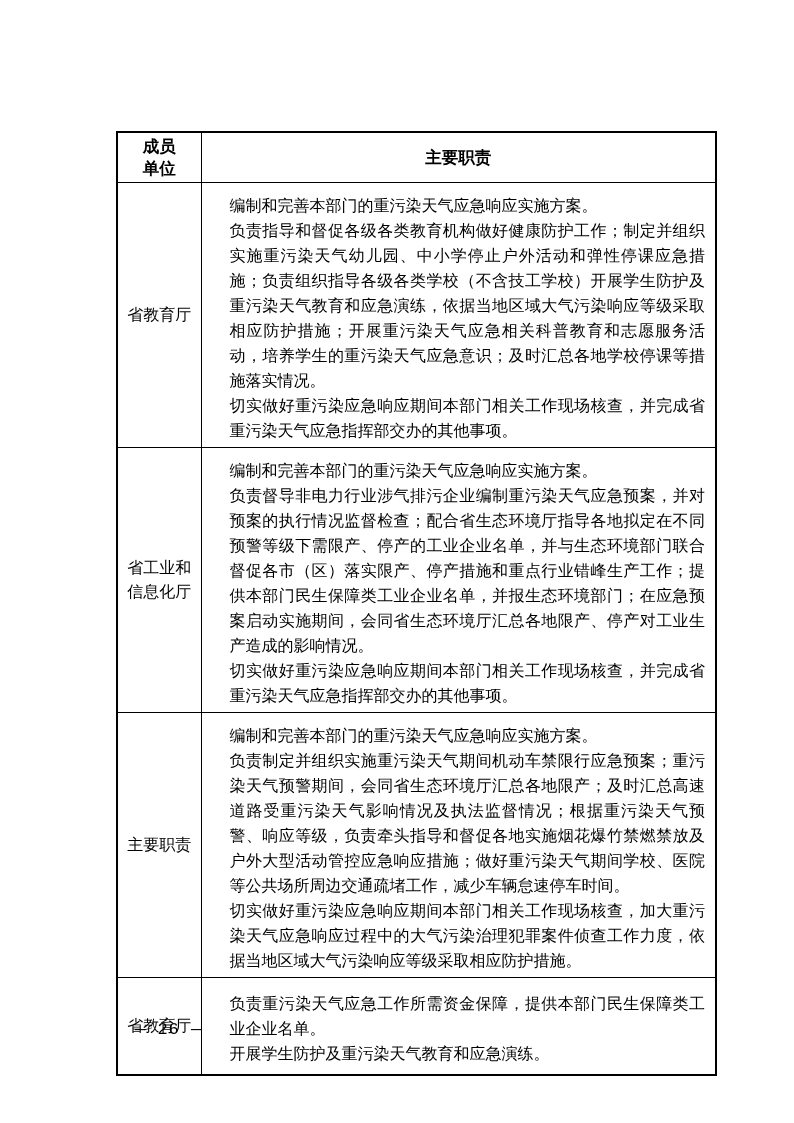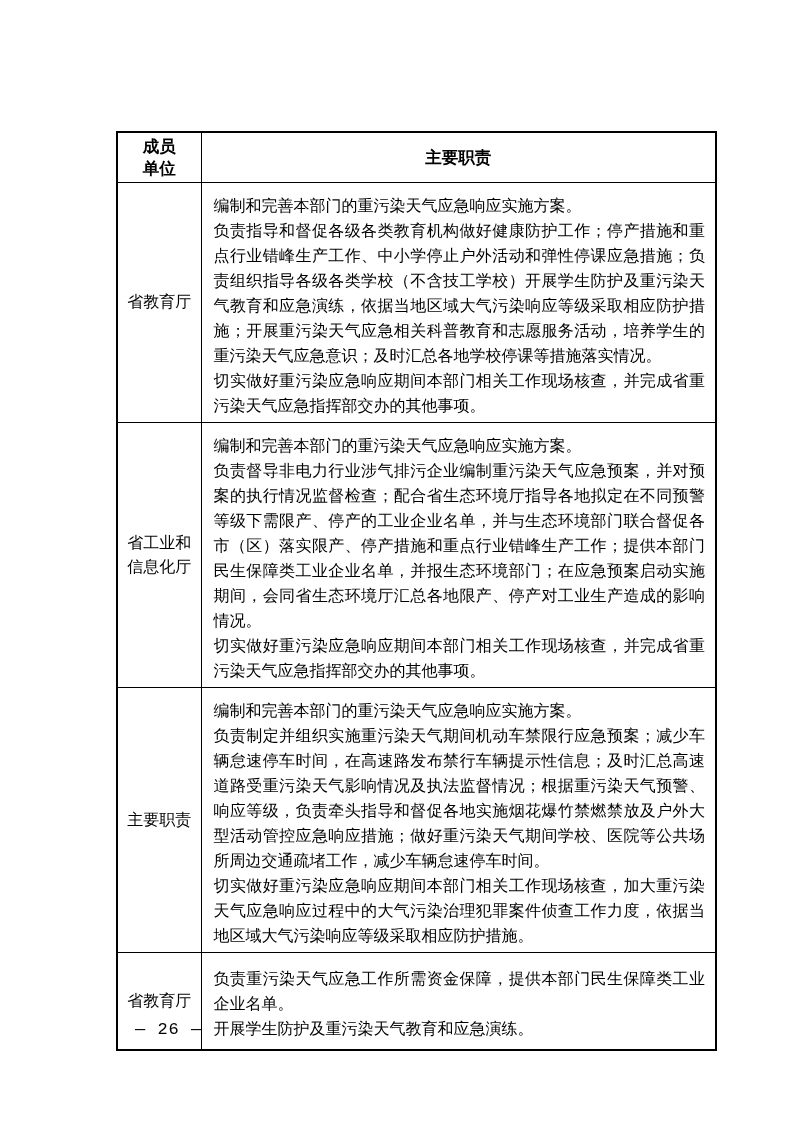--- a/index.html
+++ b/index.html
@@ -49,21 +49,21 @@
   }
   td.unit-cell {
     text-align: center;
     font-size: 16px;
     line-height: 24px;
     white-space: pre-line;
     padding: 2px;
   }
   td.duty-cell {
     vertical-align: top;
-    padding: 10px 10px 4px 12px;
+    padding: 10px 10px 4px 28px;
   }
   td.duty-cell p.duty-par {
     font-size: 16px;
     line-height: 25px;
     text-align: justify;
     text-justify: inter-ideograph;
   }
   .page-number {
     position: absolute;
     left: 120px; top: 1020px;
@@ -85,38 +85,38 @@
     <tbody>
         <tr class="header-row">
       <th class="header-cell">成员
 单位</th>
       <th class="header-cell">主要职责</th>
     </tr>
     <tr class="row-1">
       <td class="unit-cell">省教育厅</td>
       <td class="duty-cell">
             <p class="duty-par">编制和完善本部门的重污染天气应急响应实施方案。</p>
-            <p class="duty-par">负责指导和督促各级各类教育机构做好健康防护工作；停产措施和重点行业错峰生产工作、中小学停止户外活动和弹性停课应急措施；负责组织指导各级各类学校（不含技工学校）开展学生防护及重污染天气教育和应急演练，依据当地区域大气污染响应等级采取相应防护措施；开展重污染天气应急相关科普教育和志愿服务活动，培养学生的重污染天气应急意识；及时汇总各地学校停课等措施落实情况。</p>
+            <p class="duty-par">负责指导和督促各级各类教育机构做好健康防护工作；制定并组织实施重污染天气幼儿园、中小学停止户外活动和弹性停课应急措施；负责组织指导各级各类学校（不含技工学校）开展学生防护及重污染天气教育和应急演练，依据当地区域大气污染响应等级采取相应防护措施；开展重污染天气应急相关科普教育和志愿服务活动，培养学生的重污染天气应急意识；及时汇总各地学校停课等措施落实情况。</p>
             <p class="duty-par">切实做好重污染应急响应期间本部门相关工作现场核查，并完成省重污染天气应急指挥部交办的其他事项。</p>
           </td>
     </tr>
     <tr class="row-2">
       <td class="unit-cell">省工业和
 信息化厅</td>
       <td class="duty-cell">
             <p class="duty-par">编制和完善本部门的重污染天气应急响应实施方案。</p>
             <p class="duty-par">负责督导非电力行业涉气排污企业编制重污染天气应急预案，并对预案的执行情况监督检查；配合省生态环境厅指导各地拟定在不同预警等级下需限产、停产的工业企业名单，并与生态环境部门联合督促各市（区）落实限产、停产措施和重点行业错峰生产工作；提供本部门民生保障类工业企业名单，并报生态环境部门；在应急预案启动实施期间，会同省生态环境厅汇总各地限产、停产对工业生产造成的影响情况。</p>
             <p class="duty-par">切实做好重污染应急响应期间本部门相关工作现场核查，并完成省重污染天气应急指挥部交办的其他事项。</p>
           </td>
     </tr>
     <tr class="row-3">
       <td class="unit-cell">主要职责</td>
       <td class="duty-cell">
             <p class="duty-par">编制和完善本部门的重污染天气应急响应实施方案。</p>
-            <p class="duty-par">负责制定并组织实施重污染天气期间机动车禁限行应急预案；减少车辆怠速停车时间，在高速路发布禁行车辆提示性信息；及时汇总高速道路受重污染天气影响情况及执法监督情况；根据重污染天气预警、响应等级，负责牵头指导和督促各地实施烟花爆竹禁燃禁放及户外大型活动管控应急响应措施；做好重污染天气期间学校、医院等公共场所周边交通疏堵工作，减少车辆怠速停车时间。</p>
+            <p class="duty-par">负责制定并组织实施重污染天气期间机动车禁限行应急预案；重污染天气预警期间，会同省生态环境厅汇总各地限产；及时汇总高速道路受重污染天气影响情况及执法监督情况；根据重污染天气预警、响应等级，负责牵头指导和督促各地实施烟花爆竹禁燃禁放及户外大型活动管控应急响应措施；做好重污染天气期间学校、医院等公共场所周边交通疏堵工作，减少车辆怠速停车时间。</p>
             <p class="duty-par">切实做好重污染应急响应期间本部门相关工作现场核查，加大重污染天气应急响应过程中的大气污染治理犯罪案件侦查工作力度，依据当地区域大气污染响应等级采取相应防护措施。</p>
           </td>
     </tr>
     <tr class="row-4">
       <td class="unit-cell">省教育厅</td>
       <td class="duty-cell">
             <p class="duty-par">负责重污染天气应急工作所需资金保障，提供本部门民生保障类工业企业名单。</p>
             <p class="duty-par">开展学生防护及重污染天气教育和应急演练。</p>
           </td>
     </tr>

